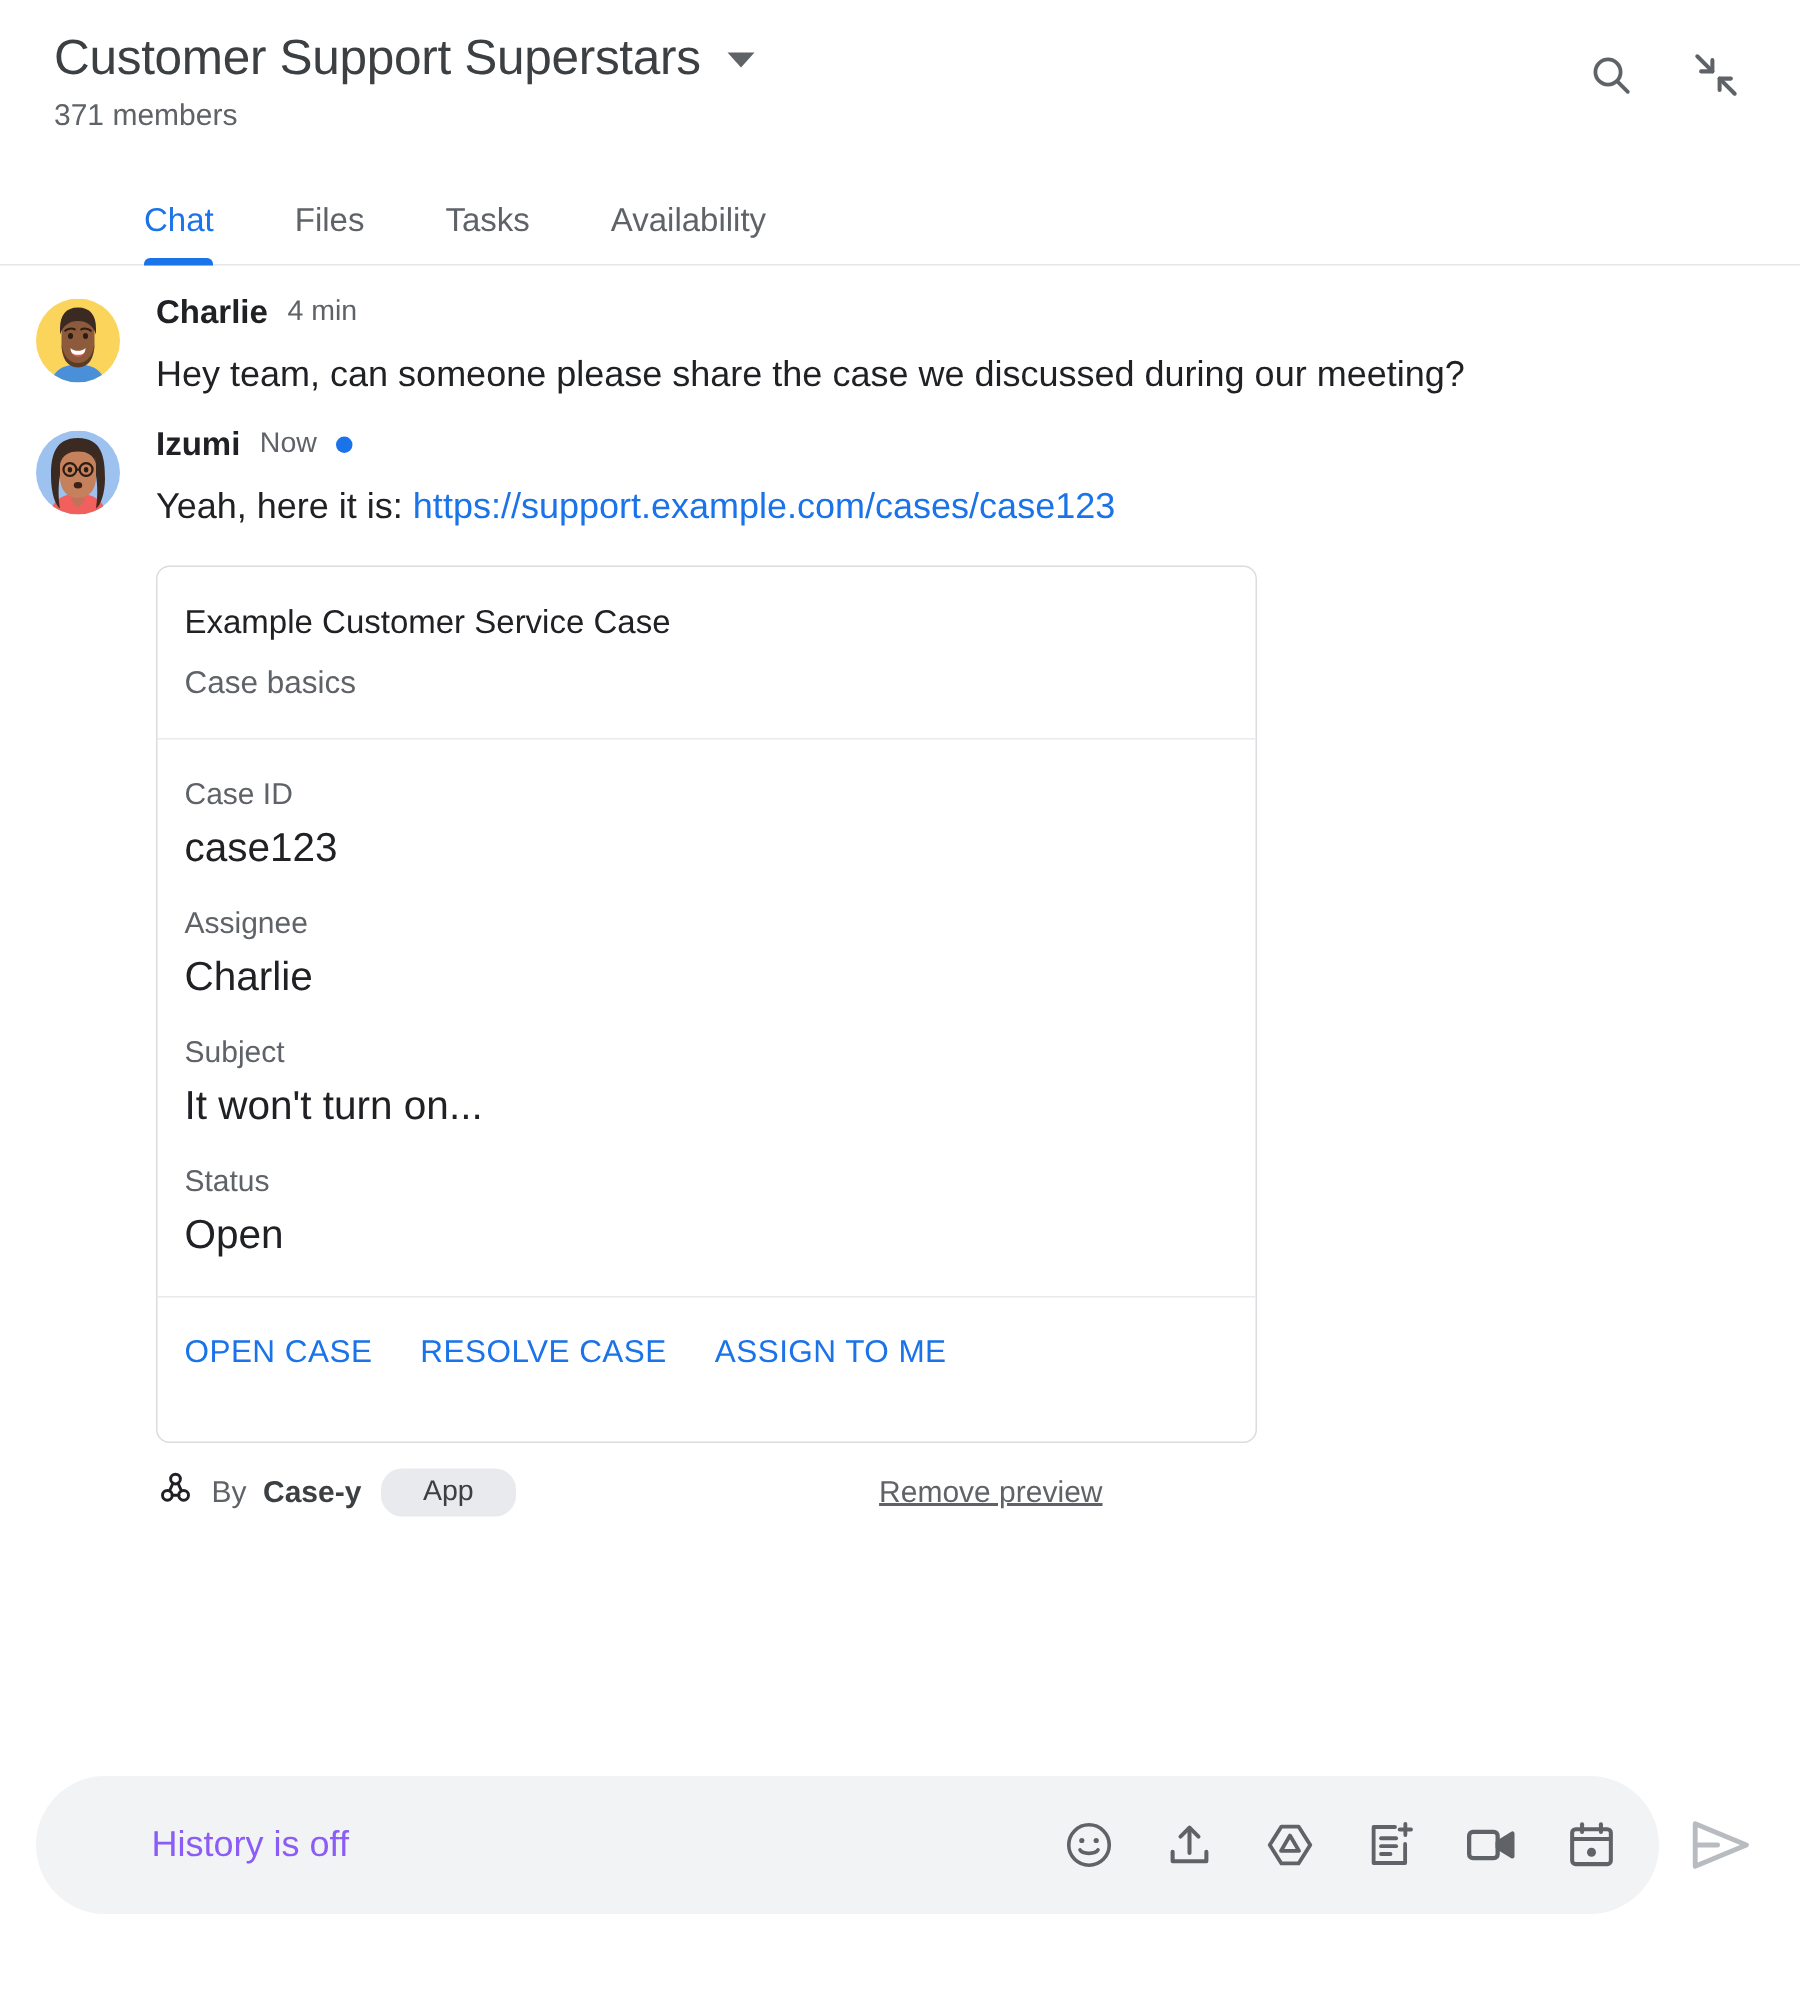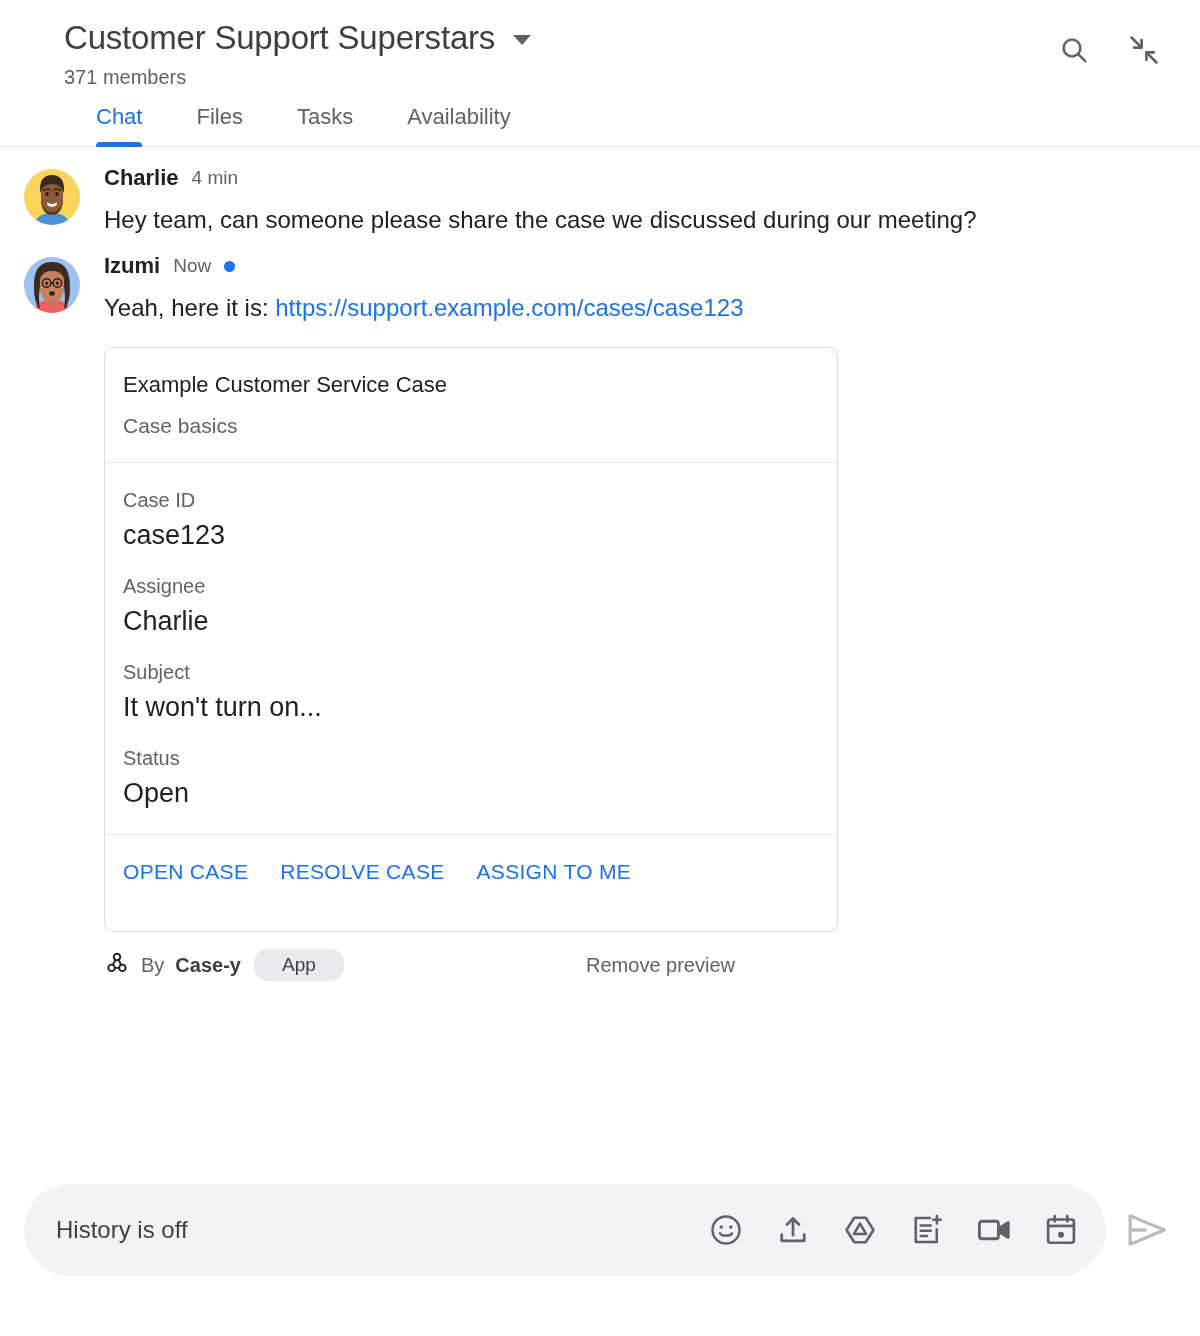--- a/index.html
+++ b/index.html
@@ -16,21 +16,21 @@
     height: 1336px;
     overflow: hidden;
     background: #fff;
     display: flex;
     flex-direction: column;
   }
 
   
   .header {
     position: relative;
-    padding: 16px 24px 0 64px;
+    padding: 16px 24px 0 36px;
     flex: 0 0 auto;
   }
   .header-top {
     display: flex;
     align-items: flex-start;
   }
   .title-block { flex: 1 1 auto; min-width: 0; }
   .title-row {
     display: flex;
     align-items: center;
@@ -73,21 +73,21 @@
   }
   .icon-btn svg { display: block; }
 
   
   .tabs {
     display: flex;
     align-items: flex-start;
     padding: 0 0 0 96px;
     gap: 0;
     border-bottom: 1px solid #e4e6e8;
-    margin-top: 4px;
+    margin-top: 34px;
     flex: 0 0 auto;
   }
   .tab {
     position: relative;
     font-size: 22px;
     line-height: 26px;
     color: #5f6368;
     padding: 8px 0 16px 0;
     margin-right: 54px;
     cursor: pointer;
@@ -236,20 +236,21 @@
     color: #3c4043;
     border-radius: 14px;
     padding: 4px 28px;
     font-size: 19px;
     line-height: 24px;
     margin-left: 2px;
   }
   .attr-right {
     margin-left: auto;
     color: #5f6368;
+    text-decoration: underline;
     cursor: pointer;
     font-size: 20px;
     padding-right: 8px;
   }
 
   
   .composer-wrap {
     flex: 0 0 auto;
     padding: 20px 20px 60px 24px;
     display: flex;
@@ -260,22 +261,23 @@
     flex: 1 1 auto;
     height: 92px;
     background: #f1f3f4;
     border-radius: 46px;
     display: flex;
     align-items: center;
     padding: 0 24px 0 32px;
   }
   .composer-placeholder {
     font-size: 24px;
-    color: #404040;
+    color: #8b5cf6;
     flex: 1 1 auto;
+    margin-left: 45px;
   }
   .composer-icons {
     display: flex;
     align-items: center;
     gap: 25px;
   }
   .composer-icons .icon-btn { width: 42px; height: 42px; }
   .send-btn {
     width: 66px; height: 66px;
     display: flex; align-items: center; justify-content: center;

